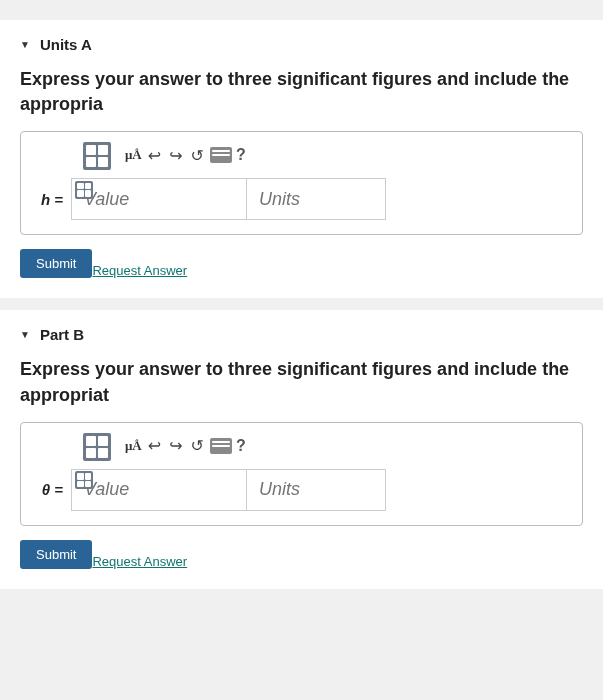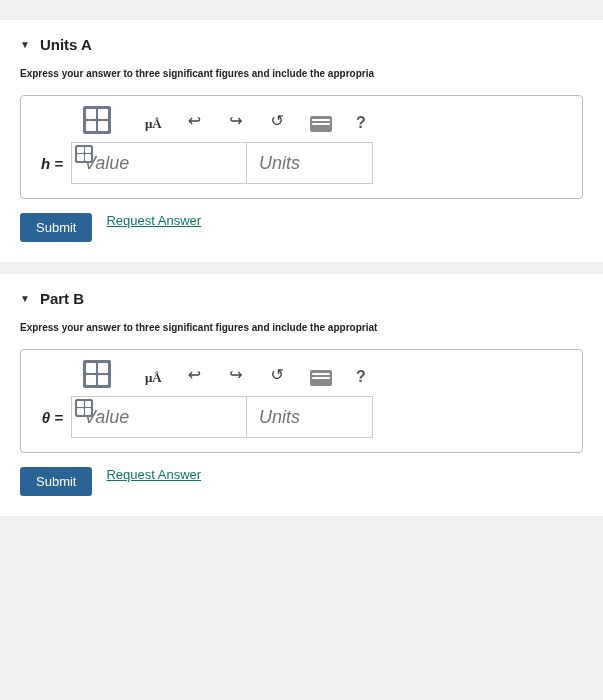--- a/index.html
+++ b/index.html
@@ -32,35 +32,35 @@
       font-weight: bold;
       font-size: 15px;
     }
     .problem-text {
       margin-bottom: 6px;
       font-size: 14px;
       line-height: 1.4;
     }
     .problem-bold {
       font-weight: bold;
-      font-size: 10px;
+      font-size: 18px;
       line-height: 1.4;
       margin-bottom: 14px;
     }
     .answer-box {
       border: 1.5px solid #bbb;
       border-radius: 4px;
       padding: 10px 12px 14px 12px;
       margin-bottom: 14px;
       background: #fff;
     }
     .toolbar {
       display: flex;
-      align-items: flex-end;
-      gap: 24px;
+      align-items: center;
+      gap: 4px;
       margin-bottom: 10px;
       padding-left: 50px;
     }
     .icon-btn {
       display: inline-flex;
       align-items: center;
       justify-content: center;
       cursor: pointer;
       background: none;
       border: none;
@@ -132,29 +132,29 @@
       background: #fff;
       outline: none;
     }
     .units-input {
       border: 1px solid #ccc;
       border-left: 1px solid #ccc;
       padding: 8px 12px;
       font-size: 18px;
       font-style: italic;
       color: #aaa;
-      width: 127px;
+      width: 140px;
       height: 42px;
       background: #fff;
       outline: none;
     }
     .btn-row {
       display: flex;
-      align-items: flex-start;
-      gap: 14px;
+      align-items: flex-end;
+      gap: 0;
     }
     .submit-btn {
       background: #2a6496;
       color: #fff;
       border: none;
       border-radius: 3px;
       padding: 7px 16px;
       font-size: 13px;
       cursor: pointer;
       font-weight: normal;

